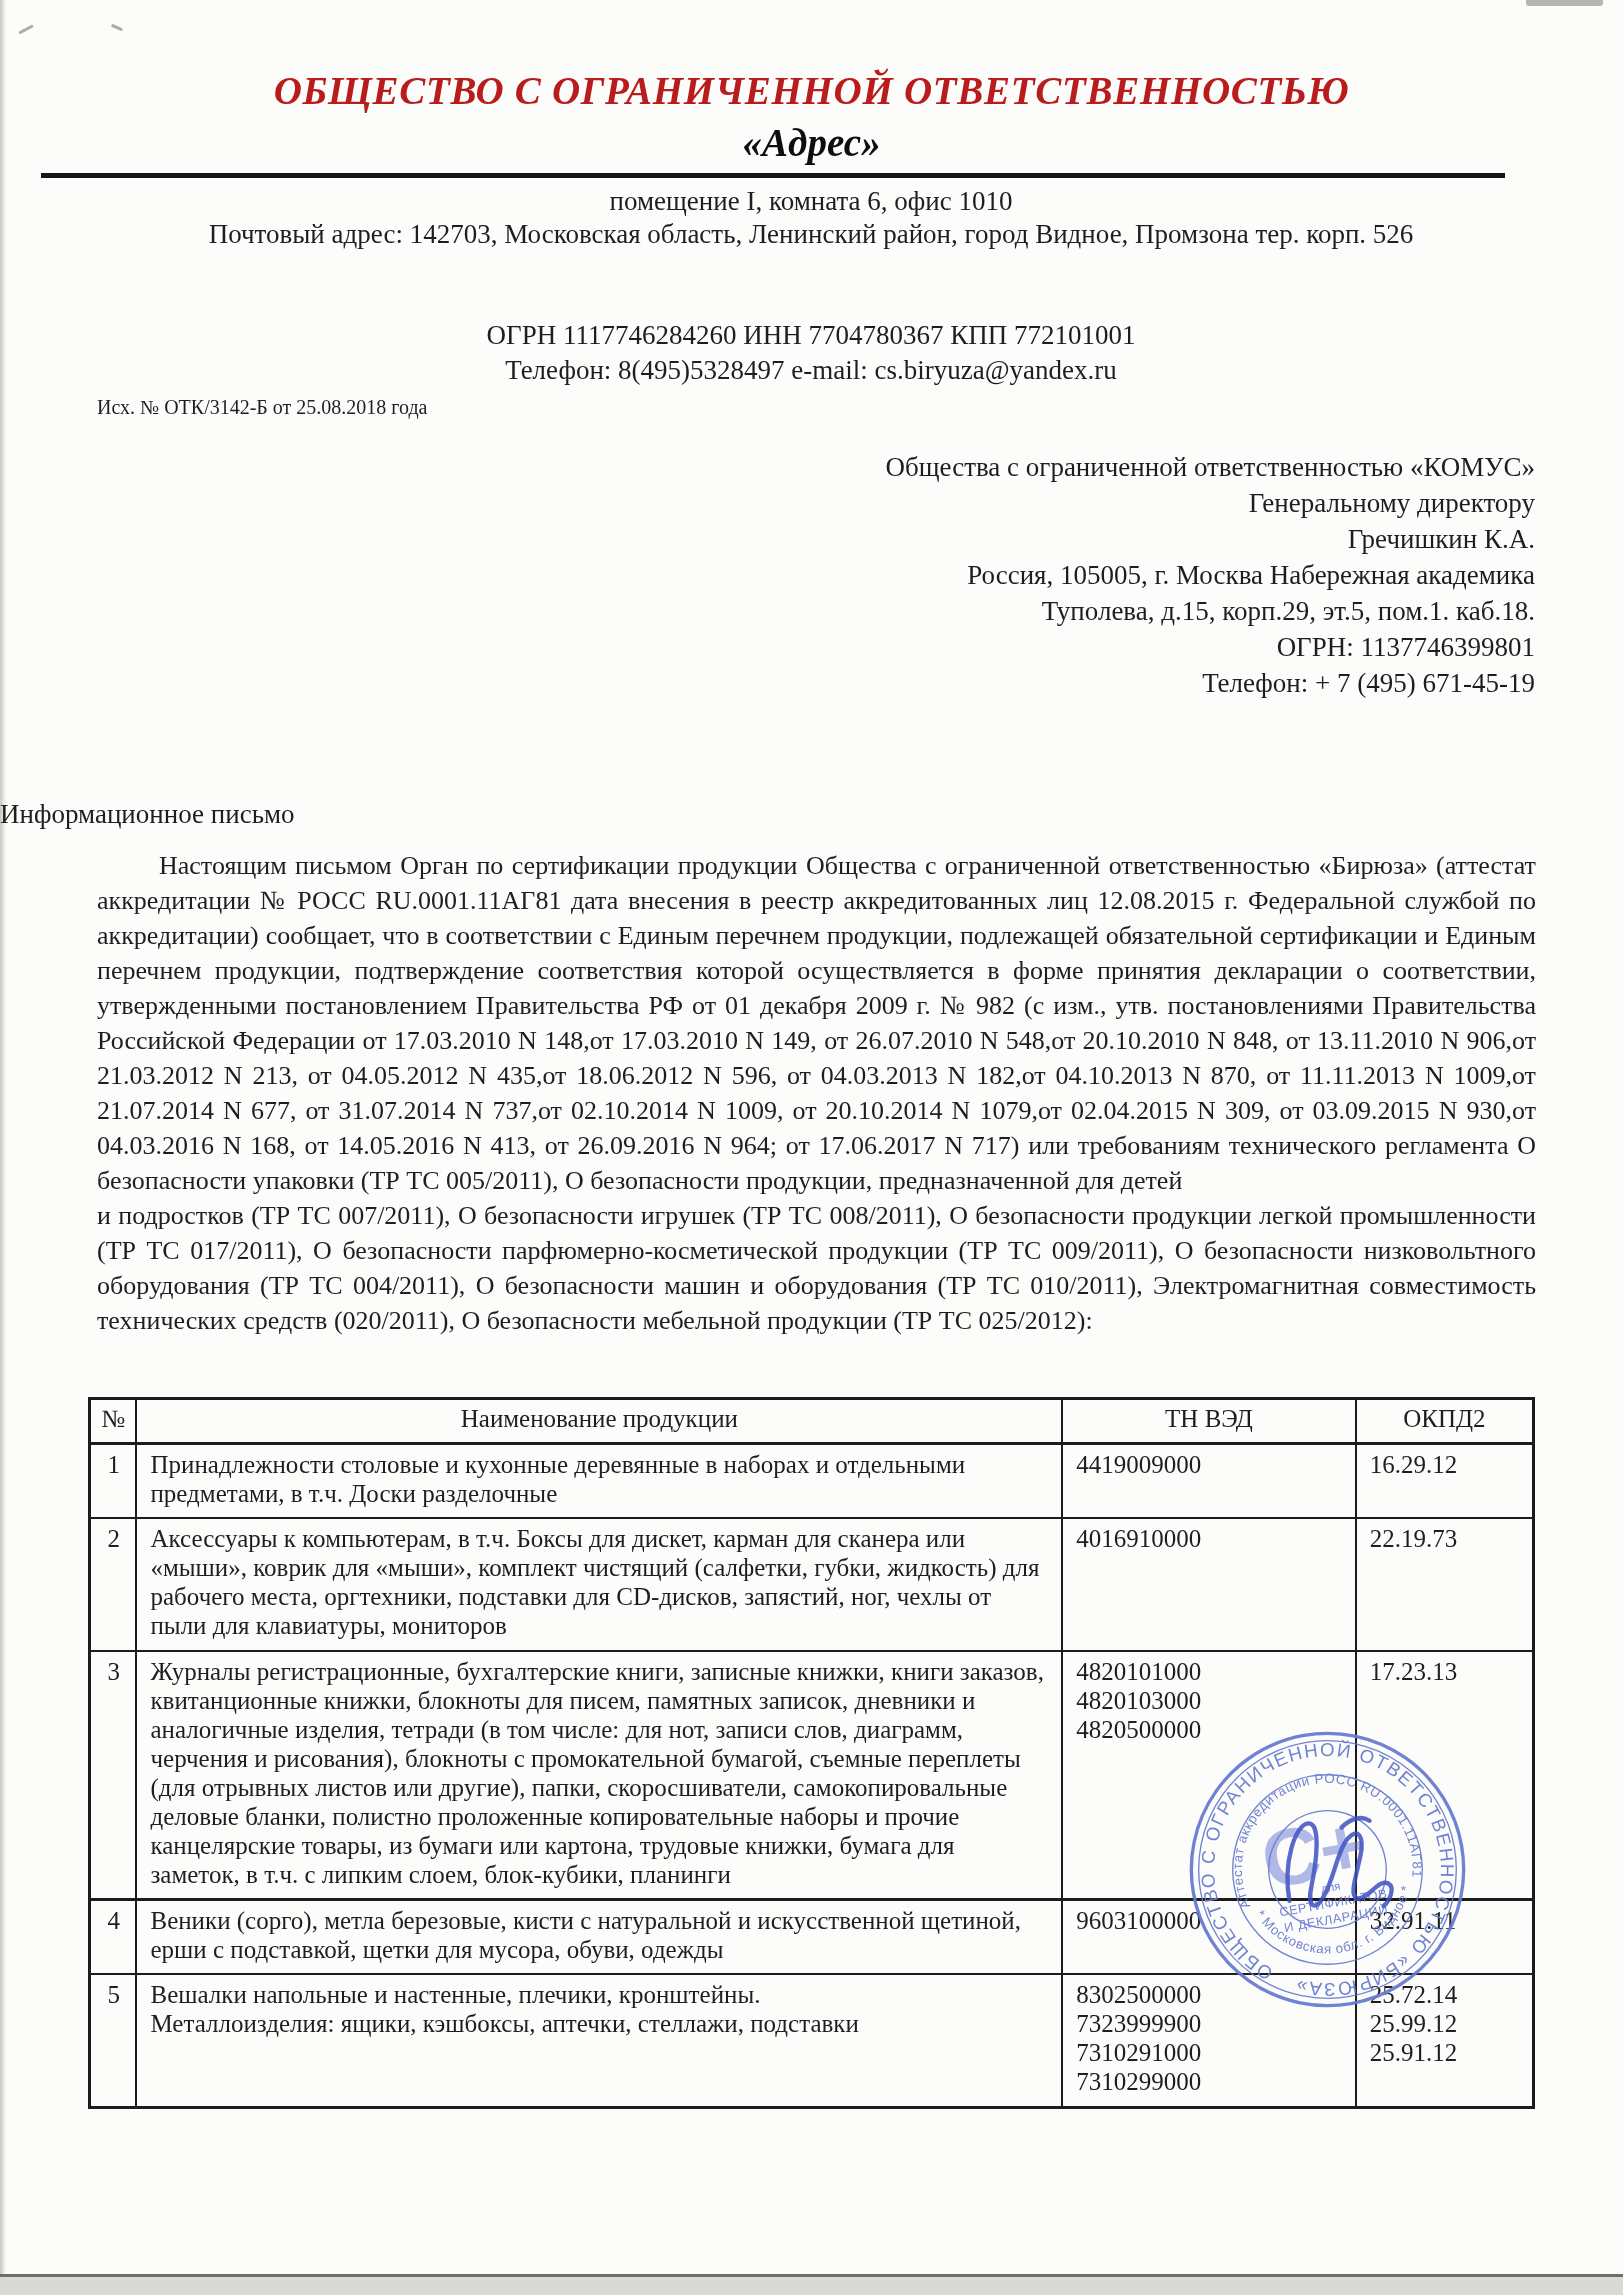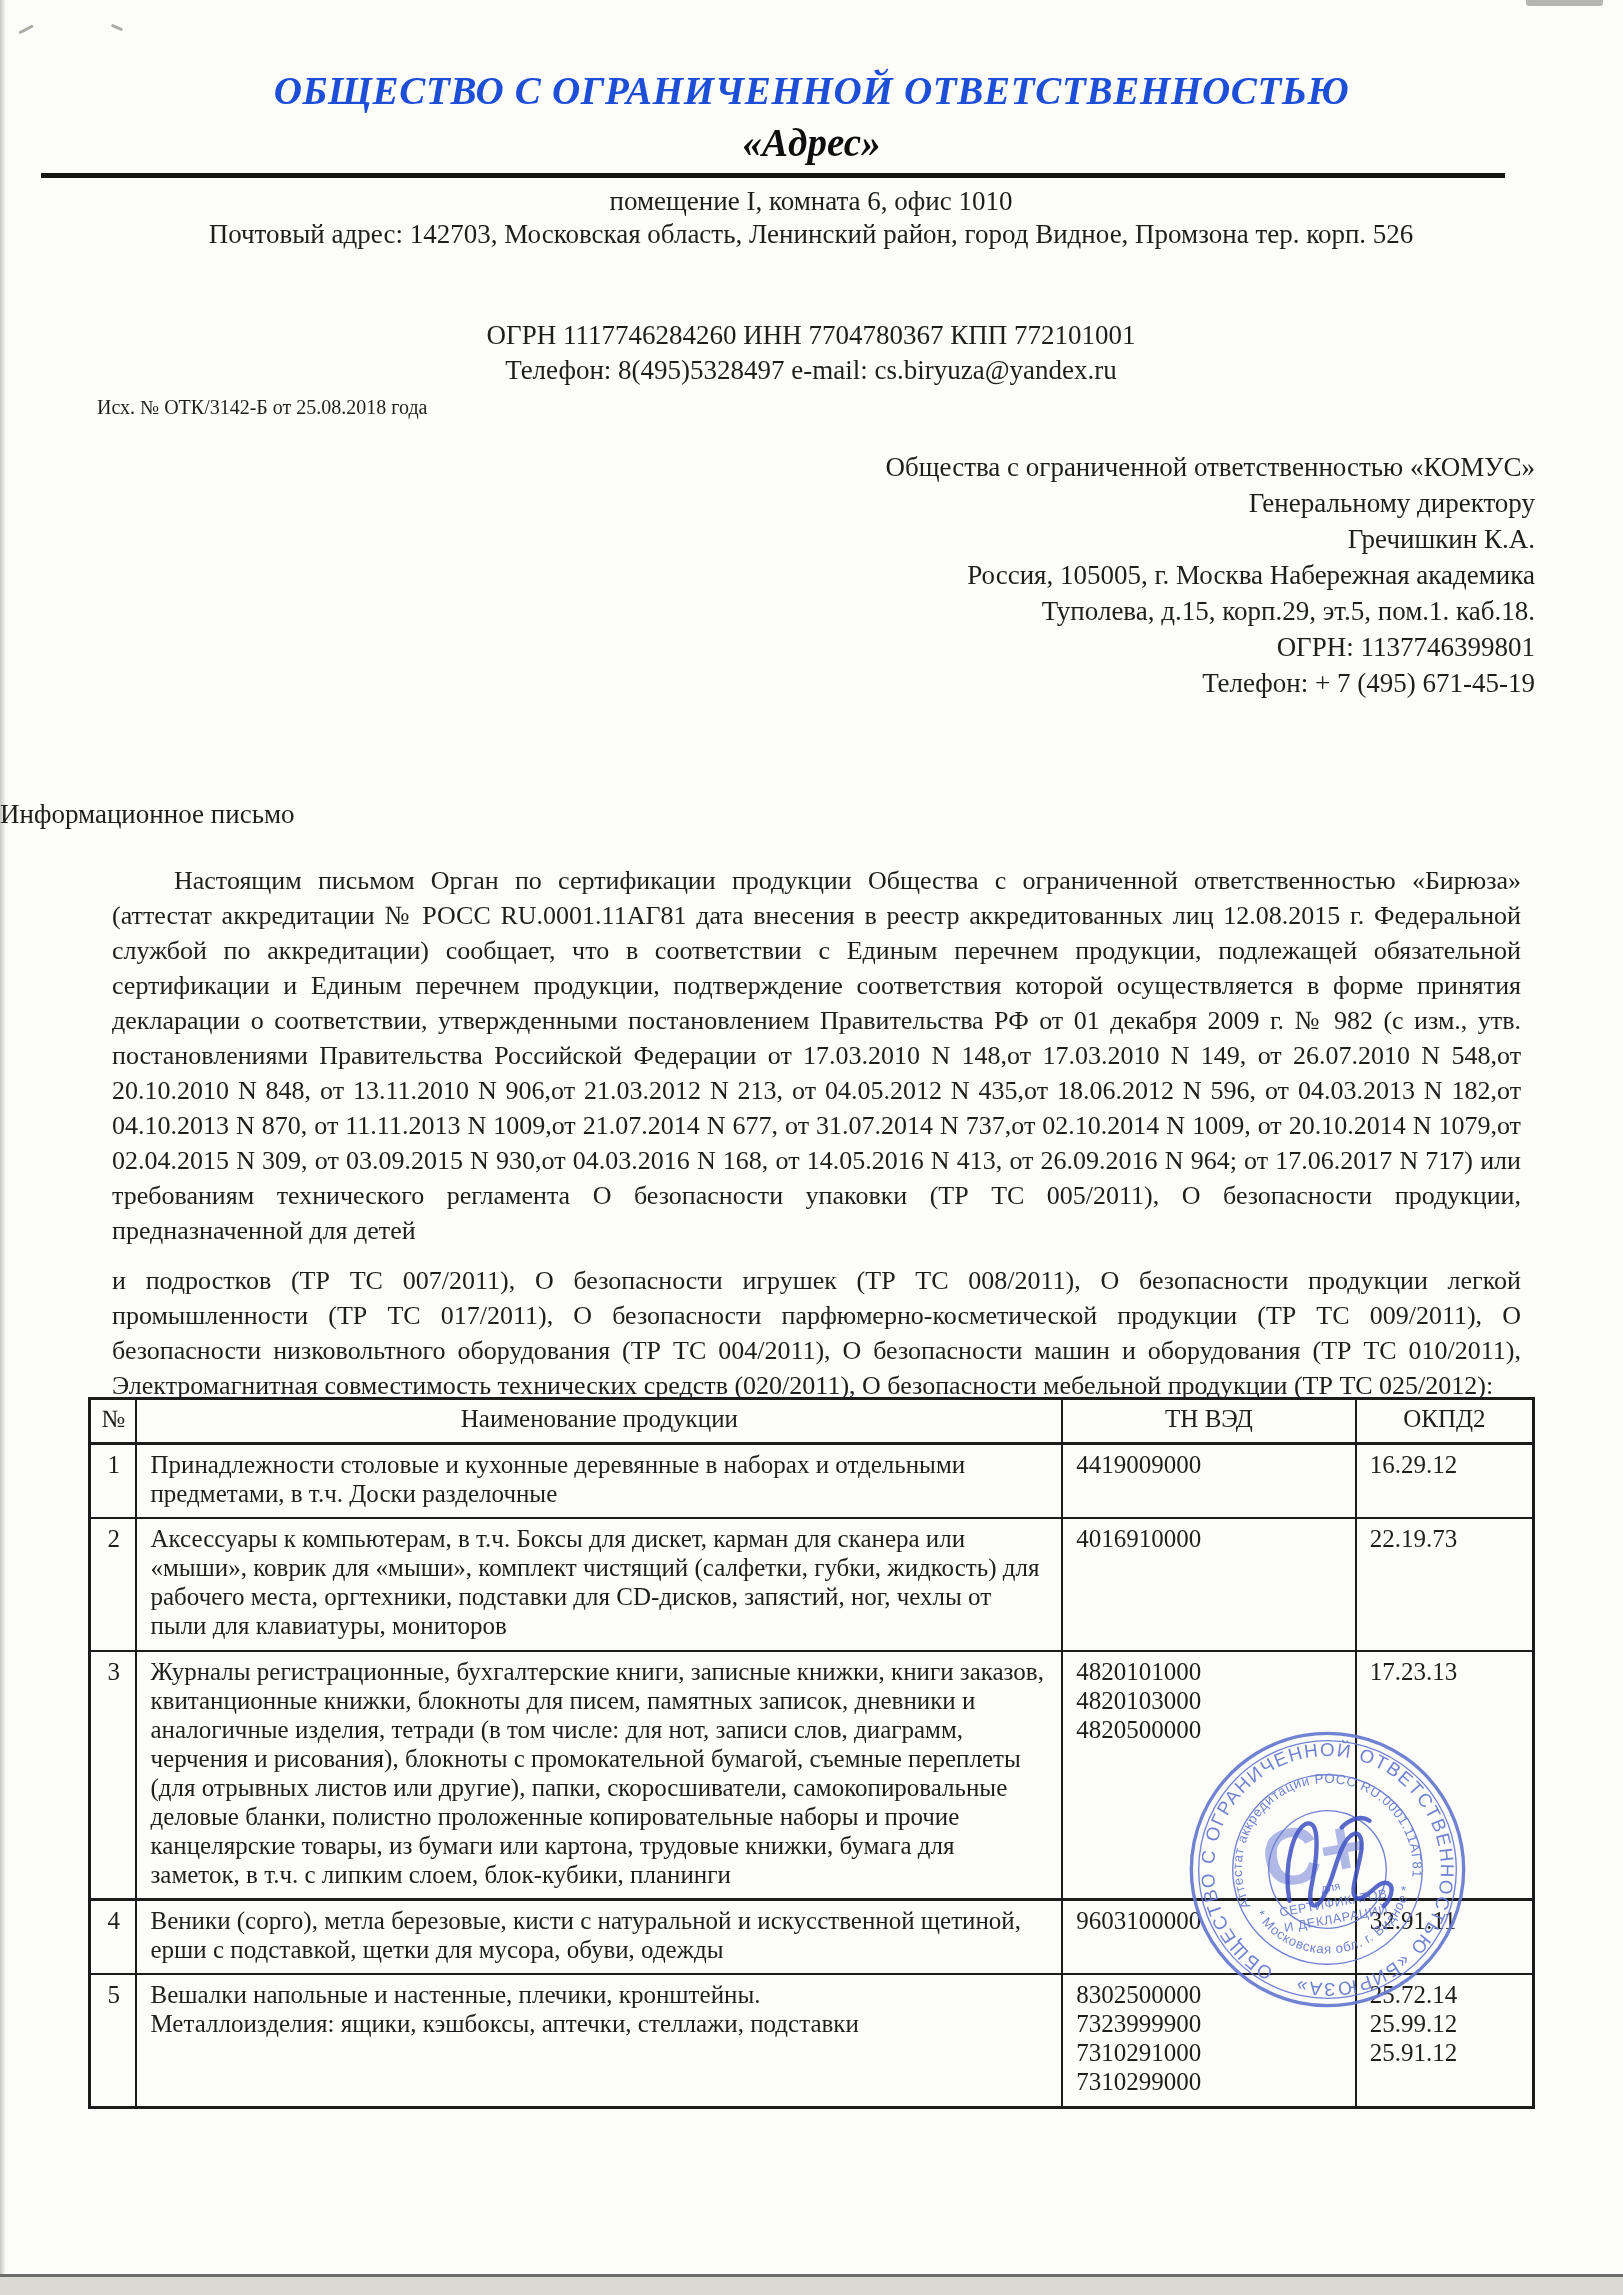--- a/index.html
+++ b/index.html
@@ -13,39 +13,39 @@
     background:linear-gradient(to right,#c6c6c2,rgba(255,255,255,0));}
   .bottom-edge-line{position:absolute;left:0;top:2274px;width:100%;height:2.6px;background:#6e6e69;}
   .bottom-strip{position:absolute;left:0;top:2277px;width:100%;height:19px;background:#dbd9d3;}
   .top-right-mark{position:absolute;top:0;left:1526px;width:77px;height:5.9px;background:#8f8f8b;opacity:.65;border-radius:0 0 3.3px 3.3px;}
   .pencil-mark{position:absolute;width:15.7px;height:2.6px;background:#97978f;border-radius:1.3px;opacity:.8;}
   .pencil-mark.m1{left:18.3px;top:27.5px;transform:rotate(-28deg);}
   .pencil-mark.m2{left:111px;top:26px;transform:rotate(24deg);width:11.8px;}
 
   
   .org-title-1{position:absolute;top:68px;left:0;width:100%;text-align:center;
-    font-size:39px;font-weight:bold;font-style:italic;color:#1d4ed8;letter-spacing:0.7px;}
+    font-size:39px;font-weight:bold;font-style:italic;color:#b91c1c;letter-spacing:0.7px;}
   .org-title-2{position:absolute;top:120px;left:0;width:100%;text-align:center;
     font-size:39px;font-weight:bold;font-style:italic;color:#0e0e0e;}
   .title-rule{position:absolute;top:173px;left:41px;width:1464px;height:4.6px;background:#151515;}
 
   .addr-block{position:absolute;top:185px;left:77px;width:1468px;text-align:center;
     font-size:27px;line-height:33px;}
   .reg-block{position:absolute;top:318px;left:77px;width:1468px;text-align:center;
     font-size:27px;line-height:35px;}
   .outgoing{position:absolute;top:396px;left:97px;font-size:20px;}
 
   .recipient{position:absolute;top:449px;right:88px;text-align:right;
     font-size:27px;line-height:36px;}
 
   .letter-heading{position:absolute;top:799px;left:0;width:100%;text-align:left;font-size:27px;}
 
   .body-text{position:absolute;top:848px;left:97px;width:1439px;
     font-size:26px;line-height:35px;text-align:justify;}
-  .body-text p{margin:15px;}
+  .body-text p{margin:0;}
   .body-text p.p1{text-indent:62px;}
 
   table.products{position:absolute;top:1397px;left:88px;width:1447px;
     border-collapse:collapse;font-size:25px;border:3.3px solid #1c1c1c;}
   table.products th, table.products td{
     border:2px solid #1c1c1c;vertical-align:top;line-height:29px;}
   table.products thead th{
     border-bottom:3.9px solid #1c1c1c;text-align:center;font-weight:normal;
     padding:3.9px 5.2px;height:34px;}
   table.products td{padding:5.2px 11.8px 9.2px 13px;}

